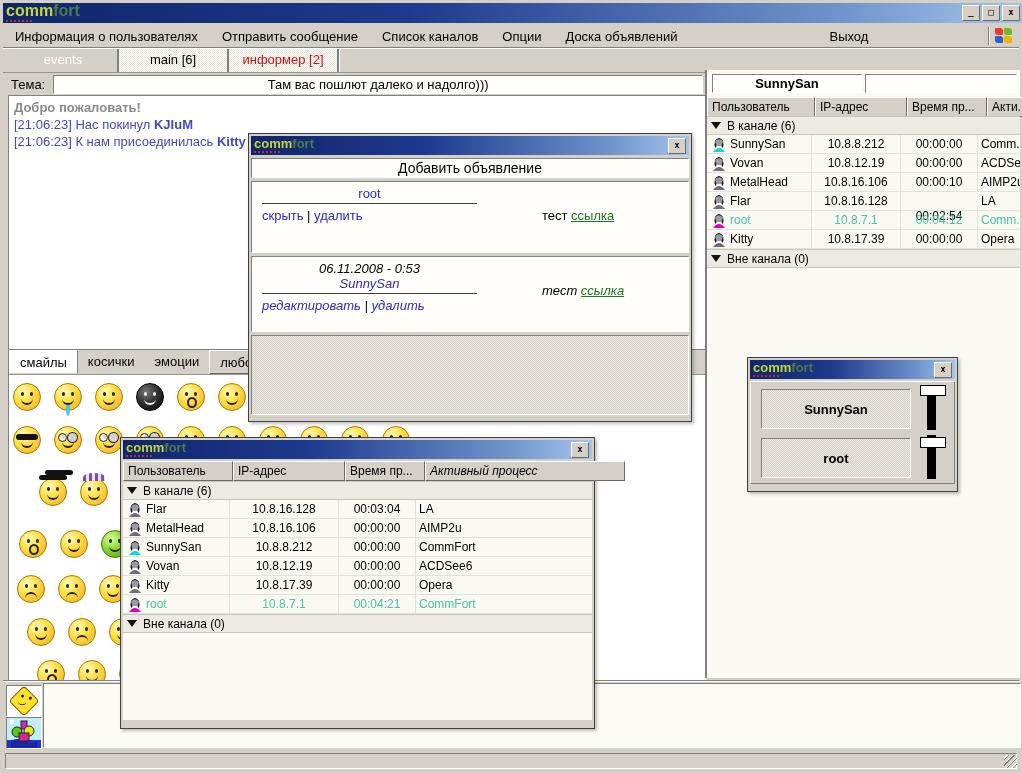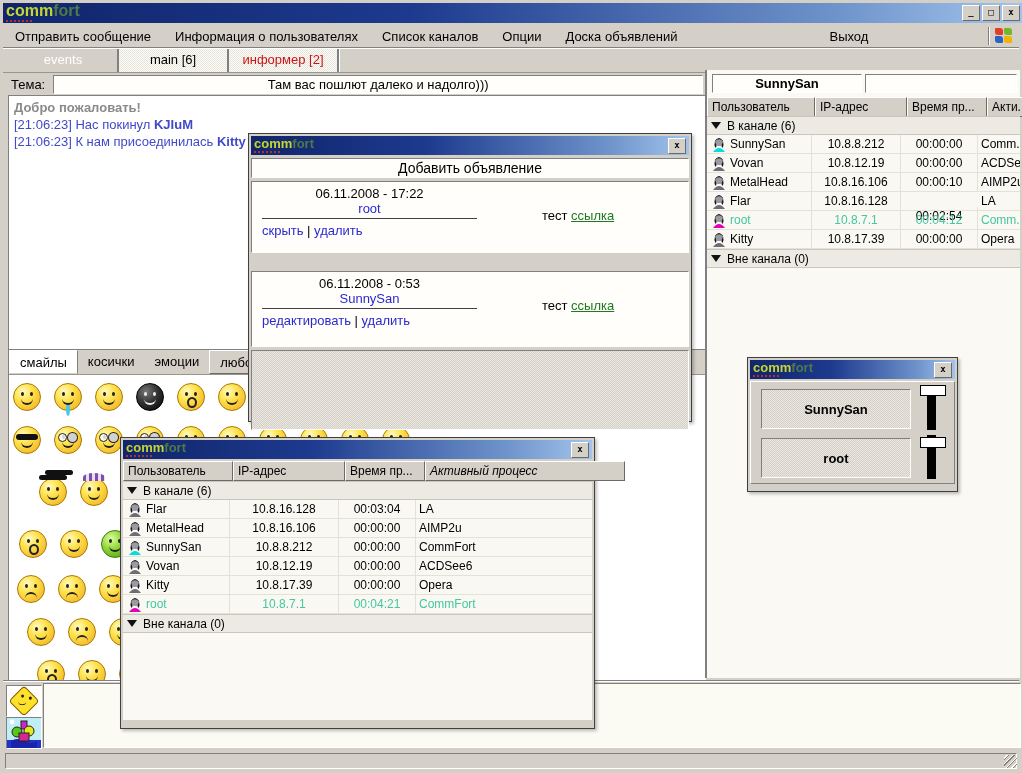--- a/index.html
+++ b/index.html
@@ -104,22 +104,22 @@
       <span class="dots"></span>
     </div>
     <div style="flex:1"></div>
     <div class="winbtn">_</div>
     <div class="winbtn">□</div>
     <div class="winbtn">x</div>
   </div>
 
   <div class="abs menubar" style="left:3px;top:25px;width:1016px;">
     <span id="menu-items" style="display:flex;">
+        <span class="mi">Информация о пользователях</span>
         <span class="mi">Отправить сообщение</span>
-        <span class="mi">Информация о пользователях</span>
         <span class="mi">Список каналов</span>
         <span class="mi">Опции</span>
         <span class="mi">Доска объявлений</span>
       </span>
     <span class="mi" style="margin-left:128px;">Выход</span>
     <div style="flex:1"></div>
     <div style="width:1px;height:18px;background:#808080;box-shadow:1px 0 0 #fff;margin-right:6px;"></div>
     <div class="winflag">
       <div style="background:#e53c2a"></div>
         <div style="background:#73b626"></div>
@@ -392,24 +392,24 @@
       <div class="logo" style="font-size:13px;">
         <span class="c1">comm</span><span class="c2">fort</span>
         <span class="dots"></span>
       </div>
       <div style="flex:1"></div>
       <div class="winbtn">x</div>
     </div>
     <div class="sunken whitebox" style="margin-top:3px;height:18px;text-align:center;line-height:18px;font-size:14px;">Добавить объявление</div>
     <div id="board-entries">
         <div class="sunken whitebox" style="margin-top: 3px; height: 66px; position: relative; padding: 2px;">
-          <div style="position: absolute; left: 10px; top: 4px; width: 215px; text-align: center;"><div>06.11.2008 - 17:22</div><a class="blu" href="#">root</a><hr class="hr-line"><div style="text-align: left;"><a class="blu" href="#">скрыть</a><span> | </span><a class="blu" href="#">удалить</a></div></div>
+          <div style="position: absolute; left: 10px; top: 4px; width: 215px; text-align: center;"><a class="blu" href="#">root</a><hr class="hr-line"><div style="text-align: left;"><a class="blu" href="#">скрыть</a><span> | </span><a class="blu" href="#">удалить</a></div></div>
           <div style="position: absolute; left: 290px; top: 26px;"><span>тест </span><a class="grn" href="#">ссылка</a></div>
         </div>
-        <div class="sunken whitebox" style="margin-top: 18px; height: 66px; position: relative; padding: 4px;">
+        <div class="sunken whitebox" style="margin-top: 3px; height: 66px; position: relative; padding: 4px; font-style: italic;">
           <div style="position: absolute; left: 10px; top: 4px; width: 215px; text-align: center;"><div>06.11.2008 - 0:53</div><a class="blu" href="#">SunnySan</a><hr class="hr-line"><div style="text-align: left;"><a class="blu" href="#">редактировать</a><span> | </span><a class="blu" href="#">удалить</a></div></div>
           <div style="position: absolute; left: 290px; top: 26px;"><span>тест </span><a class="grn" href="#">ссылка</a></div>
         </div>
       </div>
     <div class="sunken dither" style="margin-top:3px;height:78px;"></div>
   </div>
 
   <div class="float" style="left:120px;top:437px;width:469px;height:286px;">
     <div class="titlebar" style="height:19px;">
       <div class="logo" style="font-size:13px;">

